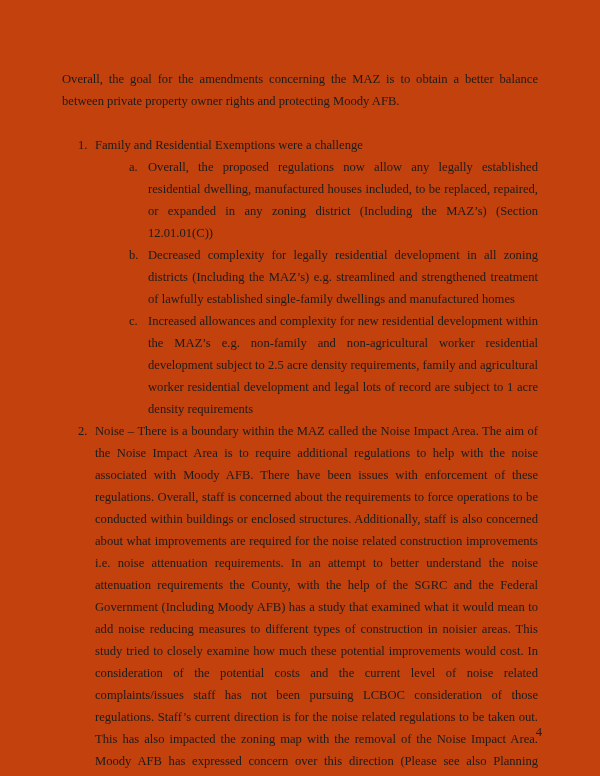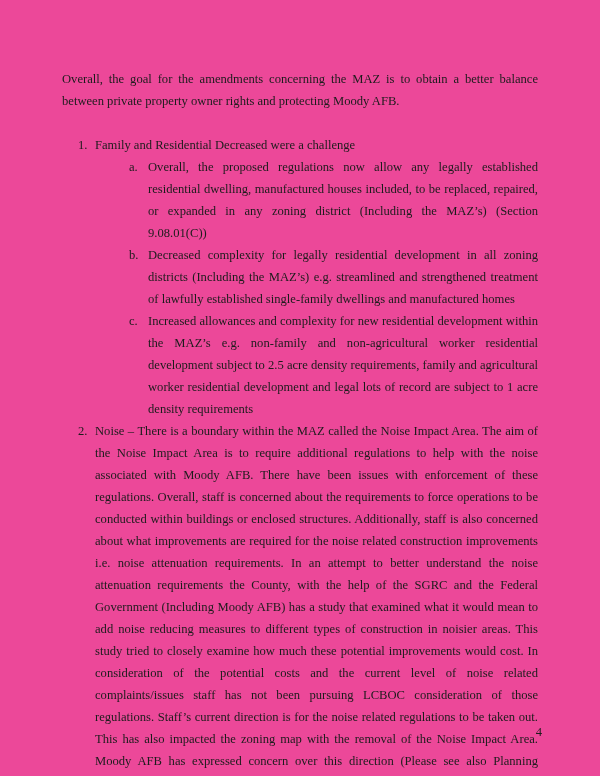--- a/index.html
+++ b/index.html
@@ -4,21 +4,21 @@
 <style>
   html, body {
     margin: 0;
     padding: 0;
     background: #ffffff;
   }
   .page {
     position: relative;
     width: 600px;
     height: 776px;
-    background: #ec4899;
+    background: #c2410c;
     overflow: hidden;
     font-family: "Liberation Serif", "DejaVu Serif", serif;
     color: #1a1a1a;
     box-sizing: border-box;
   }
   .content {
     position: absolute;
     left: 62px;
     top: 68px;
     width: 476px;
@@ -102,26 +102,26 @@
   <div class="content">
 
     <p class="body-para">Overall, the goal for the amendments concerning the MAZ is to obtain a better balance between private property owner rights and protecting Moody AFB.</p>
 
     <div class="para-gap"></div>
 
     <ol class="level1">
 
       <li>
         <span class="marker">1.</span>
-        <span class="li-text">Family and Residential Decreased were a challenge</span>
+        <span class="li-text">Family and Residential Exemptions were a challenge</span>
         <div class="sub-wrap">
           <ol class="level2">
             <li>
               <span class="marker">a.</span>
-              <span class="li-text">Overall, the proposed regulations now allow any legally established residential dwelling, manufactured houses included, to be replaced, repaired, or expanded in any zoning district (Including the MAZ’s) (Section 9.08.01(C))</span>
+              <span class="li-text">Overall, the proposed regulations now allow any legally established residential dwelling, manufactured houses included, to be replaced, repaired, or expanded in any zoning district (Including the MAZ’s) (Section 12.01.01(C))</span>
             </li>
             <li>
               <span class="marker">b.</span>
               <span class="li-text">Decreased complexity for legally residential development in all zoning districts (Including the MAZ’s) e.g. streamlined and strengthened treatment of lawfully established single-family dwellings and manufactured homes</span>
             </li>
             <li>
               <span class="marker">c.</span>
               <span class="li-text">Increased allowances and complexity for new residential development within the MAZ’s e.g. non-family and non-agricultural worker residential development subject to 2.5 acre density requirements, family and agricultural worker residential development and legal lots of record are subject to 1 acre density requirements</span>
             </li>
           </ol>

